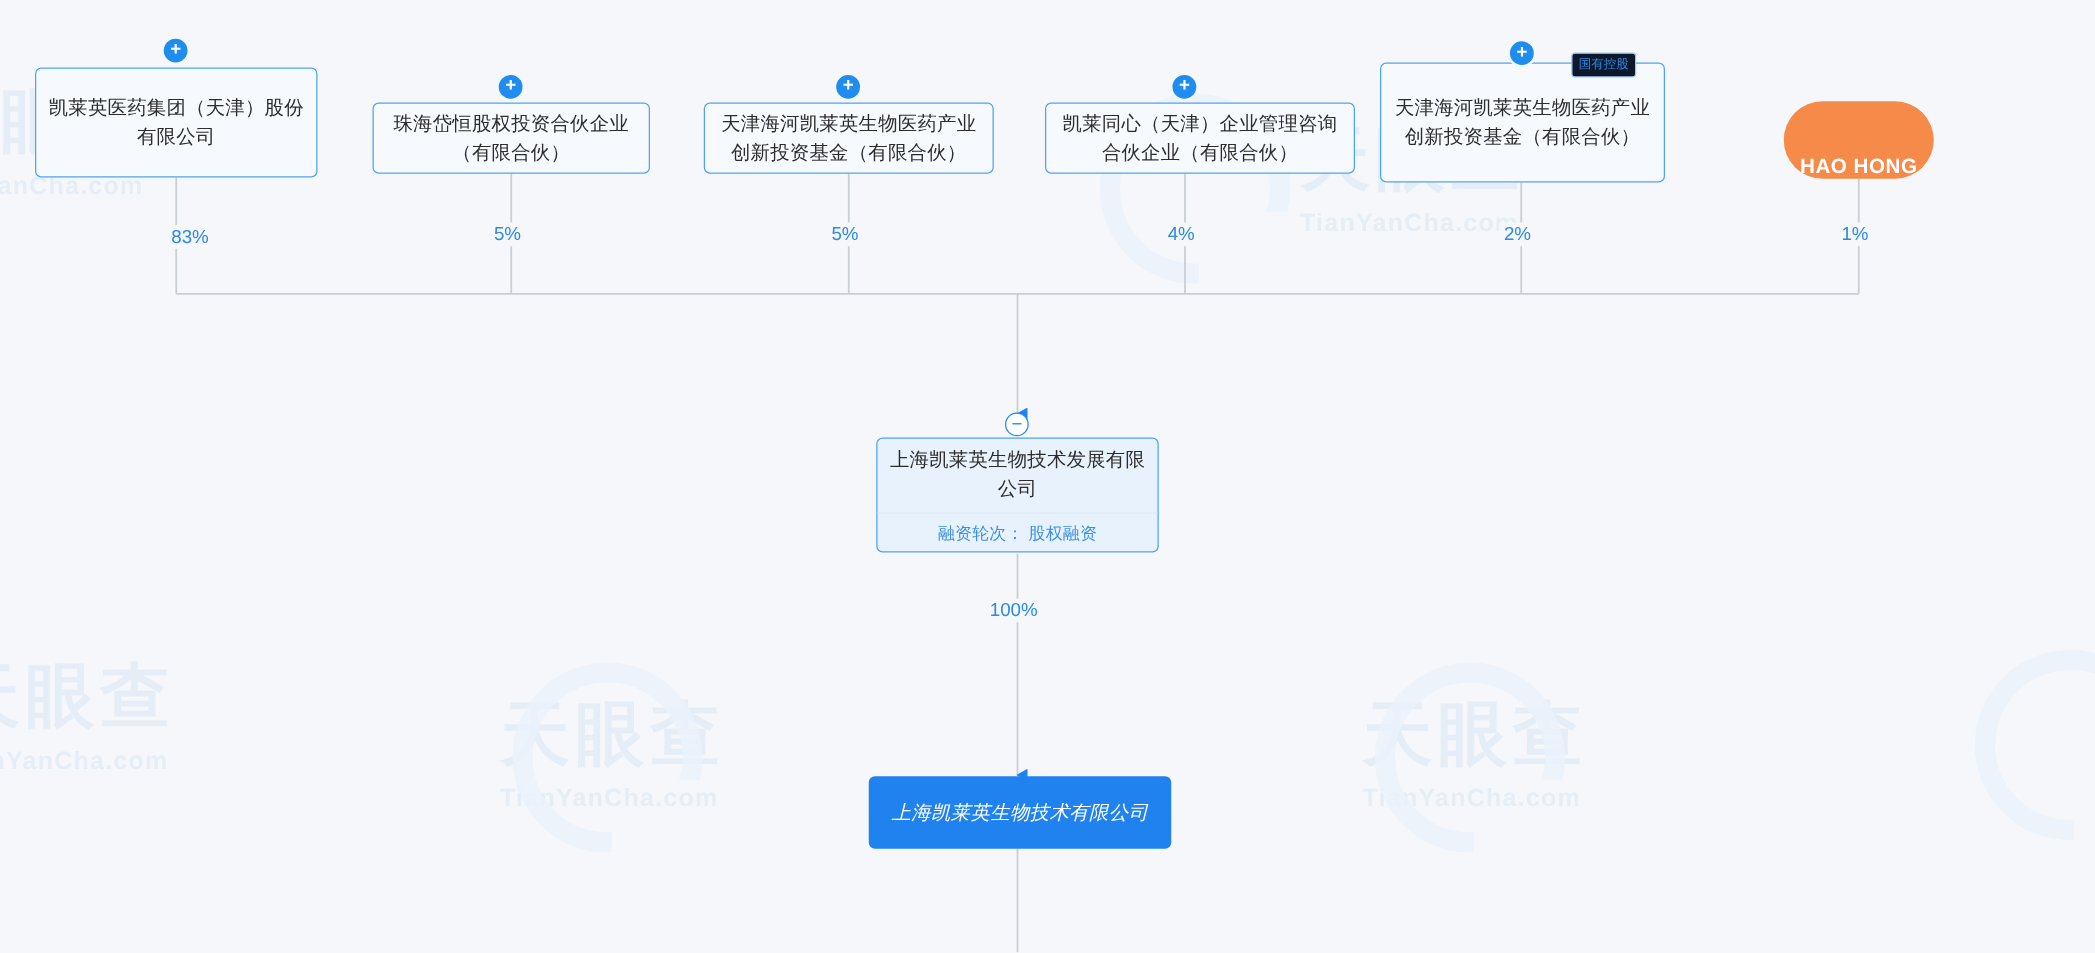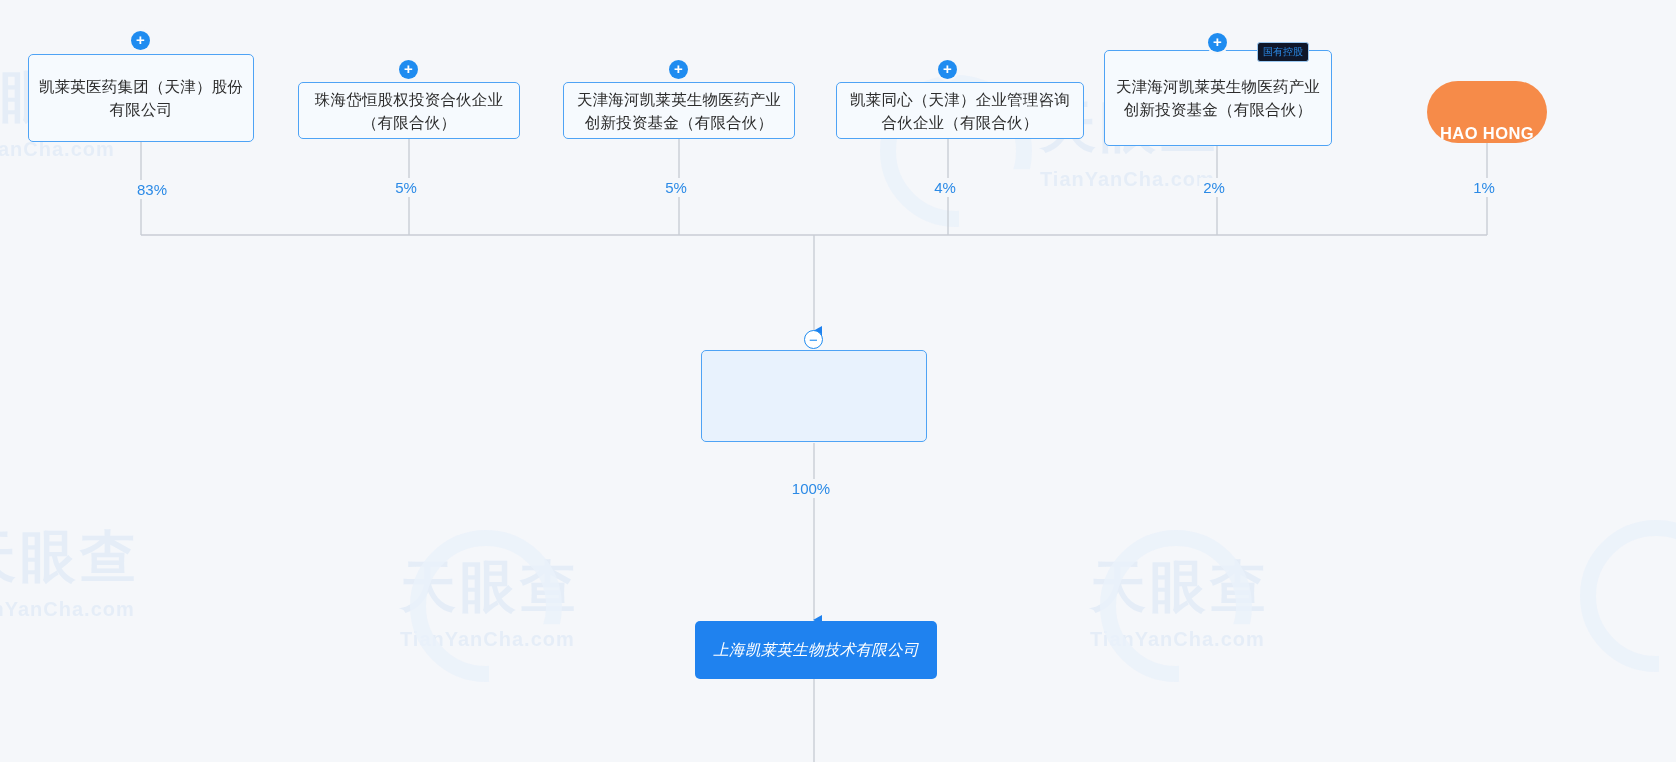--- a/index.html
+++ b/index.html
@@ -269,20 +269,22 @@
 
 <div class="pct" style="left:137px; top:180px;margin-left:15px;">83%</div>
 <div class="pct" style="left:406px; top:178px;">5%</div>
 <div class="pct" style="left:676px; top:178px;">5%</div>
 <div class="pct" style="left:945px; top:178px;">4%</div>
 <div class="pct" style="left:1214px; top:178px;">2%</div>
 <div class="pct" style="left:1484px; top:178px;">1%</div>
 
 <div class="node" style="left:701px; top:350px; width:226px; height:92px;">
   <div class="company-box" style="width:226px; height:92px; background:#e8f2fd;">
+    <div class="company-name">上海凯莱英生物技术发展有限公司</div>
+    <div class="company-sub">融资轮次： 股权融资</div>
   </div>
 </div>
 <div class="collapse-badge" style="left:804px; top:330px;">−</div>
 
 <div class="pct" style="left:811px; top:479px;">100%</div>
 
 <div class="node" style="left:695px; top:621px; width:242px; height:58px;">
   <div class="target-box" style="width:242px; height:58px;">
     <span>上海凯莱英生物技术有限公司</span>
   </div>

